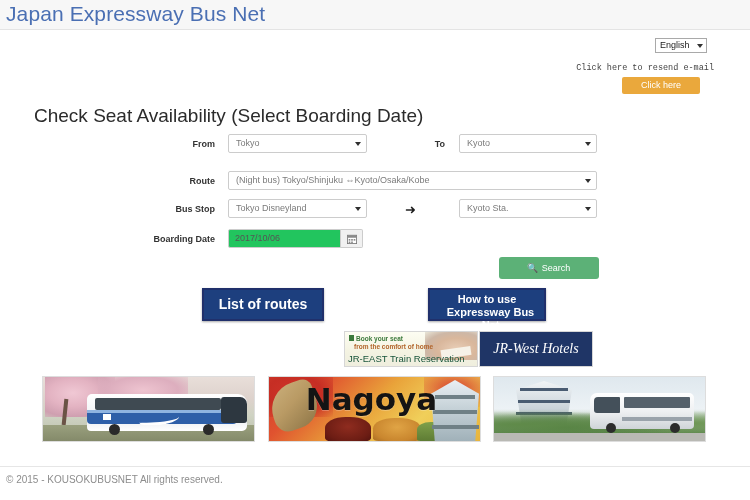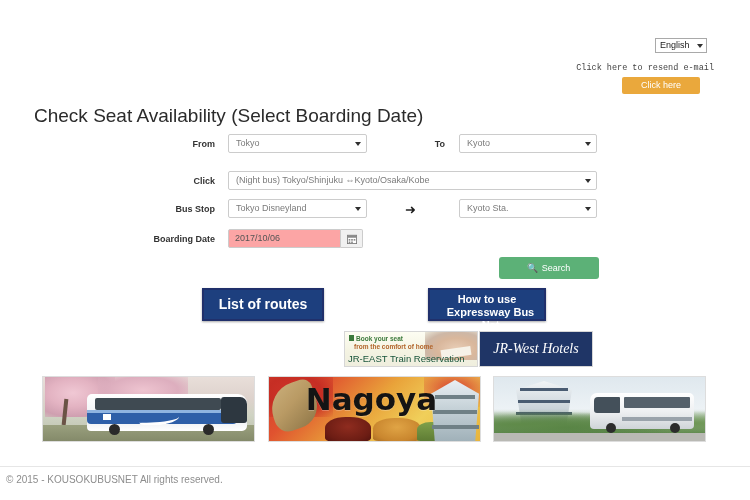--- a/index.html
+++ b/index.html
@@ -110,21 +110,21 @@
     border-left: 3px solid transparent;
     border-right: 3px solid transparent;
     border-top: 4px solid #2f2f2f;
   }
 
   .ftext {
     position: absolute;
     height: 19px;
     border: 1px solid #cccccc;
     border-radius: 2px 0 0 2px;
-    background: #fca5a5;
+    background: #22c55e;
     font-size: 9px;
     color: #555;
     padding: 0 6px;
     line-height: 17px;
     white-space: nowrap;
     cursor: text;
   }
   .cal-btn {
     position: absolute;
     width: 22px; height: 19px;
@@ -331,20 +331,23 @@
     font-size: 10px;
     color: #8d8d8d;
     white-space: nowrap;
   }
 </style>
 </head>
 <body>
 
 <div id="page">
 
+  <div class="site-header">
+    <div class="site-title">Japan Expressway Bus Net</div>
+  </div>
 
   <div class="lang-select">
     <span>English</span>
     <span class="caret"></span>
   </div>
 
   <div class="resend-text">Click here to resend e-mail</div>
   <div class="click-here-btn">Click here</div>
 
   <div class="page-heading">Check Seat Availability (Select Boarding Date)</div>
@@ -356,21 +359,21 @@
       <span>Tokyo</span>
       <span class="caret"></span>
     </div>
 
     <div class="flabel" style="left:395px; top:139px; width:50px;">To</div>
     <div class="fselect" style="left:459px; top:134px; width:138px;">
       <span>Kyoto</span>
       <span class="caret"></span>
     </div>
 
-    <div class="flabel" style="left:140px; top:176px; width:75px;">Click</div>
+    <div class="flabel" style="left:140px; top:176px; width:75px;">Route</div>
     <div class="fselect" style="left:228px; top:171px; width:369px;">
       <span>(Night bus) Tokyo/Shinjuku ⇔Kyoto/Osaka/Kobe</span>
       <span class="caret"></span>
     </div>
 
     <div class="flabel" style="left:140px; top:204px; width:75px;">Bus Stop</div>
     <div class="fselect" style="left:228px; top:199px; width:139px;">
       <span>Tokyo Disneyland</span>
       <span class="caret"></span>
     </div>

